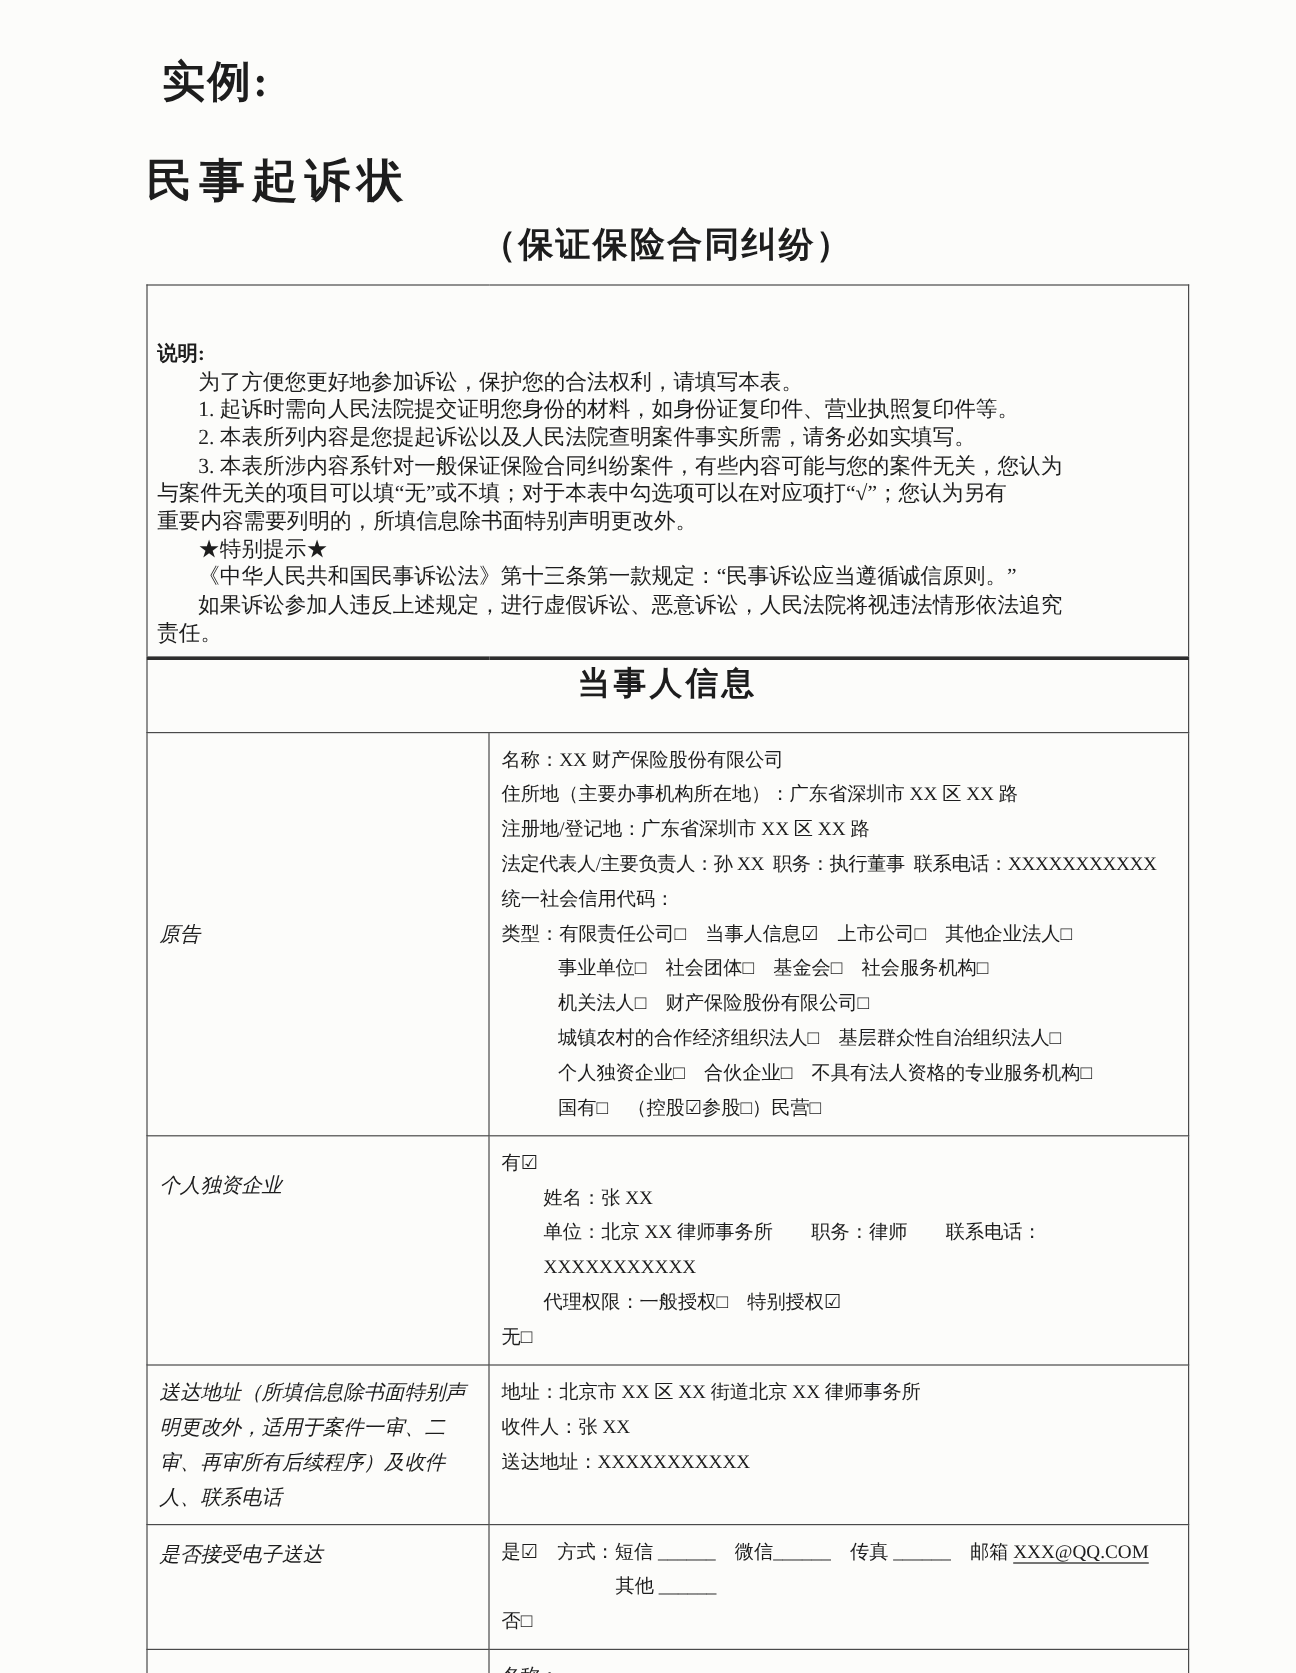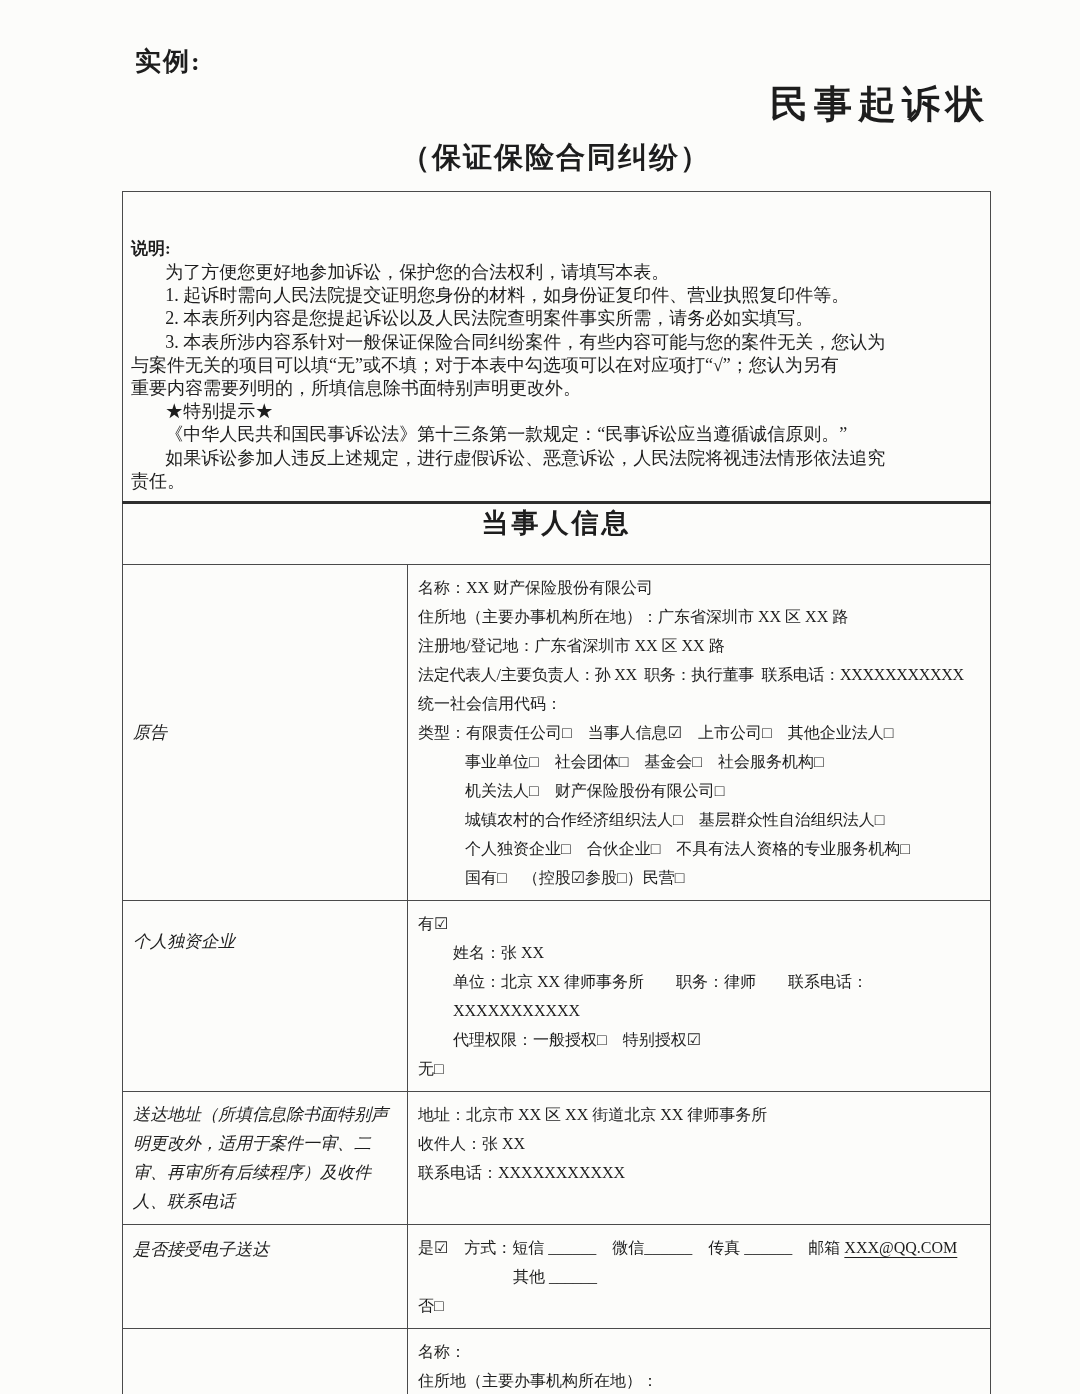--- a/index.html
+++ b/index.html
@@ -2,22 +2,22 @@
 <html><head>
 <meta charset="utf-8">
 <style>
   html,body{margin:0;padding:0;background:#e9e9e7;}
   .page{
     width:1080px;min-height:1394px;background:#fcfcfa;margin:0 auto;
     font-family:"Liberation Serif","DejaVu Serif",serif;color:#1d1d1d;
     box-sizing:border-box;padding-top:44px;position:relative;
   }
   .content{margin-left:122px;width:868px;}
-  .example{font-size:26px;font-weight:bold;margin-left:13px;letter-spacing:2px;}
-  .title{text-align:right;font-size:38px;font-weight:bold;margin-top:0;letter-spacing:6px;}
+  .example{font-size:36px;font-weight:bold;margin-left:13px;letter-spacing:2px;}
+  .title{text-align:left;font-size:38px;font-weight:bold;margin-top:32px;letter-spacing:6px;}
   .subtitle{text-align:center;font-size:29px;font-weight:bold;margin-top:8px;letter-spacing:2px;}
   table.form{border-collapse:collapse;table-layout:fixed;width:868px;margin-top:13px;}
   table.form td{border:1px solid #4a4a4a;box-sizing:border-box;vertical-align:top;}
   col.c1{width:285px;} col.c2{width:583px;}
 
   td.instr{padding:5px 10px 8px 8px;border-bottom:3px solid #2e2e2e !important;}
   .instr-head{font-size:17px;font-weight:bold;line-height:24px;margin-top:40px;}
   .iline{font-size:18px;line-height:23.2px;white-space:pre-wrap;}
   .ind{text-indent:1.9em;}
 
@@ -106,21 +106,21 @@
           <div class="cline agent-ind">代理权限：一般授权□　特别授权☑</div>
           <div class="cline">无□</div>
         </td>
       </tr>
 
       <tr>
         <td class="lbl h-addr">送达地址（所填信息除书面特别声明更改外，适用于案件一审、二审、再审所有后续程序）及收件人、联系电话</td>
         <td class="cell h-addr">
           <div class="cline">地址：北京市 XX 区 XX 街道北京 XX 律师事务所</div>
           <div class="cline">收件人：张 XX</div>
-          <div class="cline">联系电话：XXXXXXXXXXX</div>
+          <div class="cline">送达地址：XXXXXXXXXXX</div>
         </td>
       </tr>
 
       <tr>
         <td class="lbl elec-pad h-elec">是否接受电子送达</td>
         <td class="cell h-elec">
           <div class="cline"><span>是☑　方式：短信 ______　微信______　传真 ______　邮箱 </span><span class="uline">XXX@QQ.COM</span></div>
           <div class="cline other-ind">其他 ______</div>
           <div class="cline">否□</div>
         </td>

